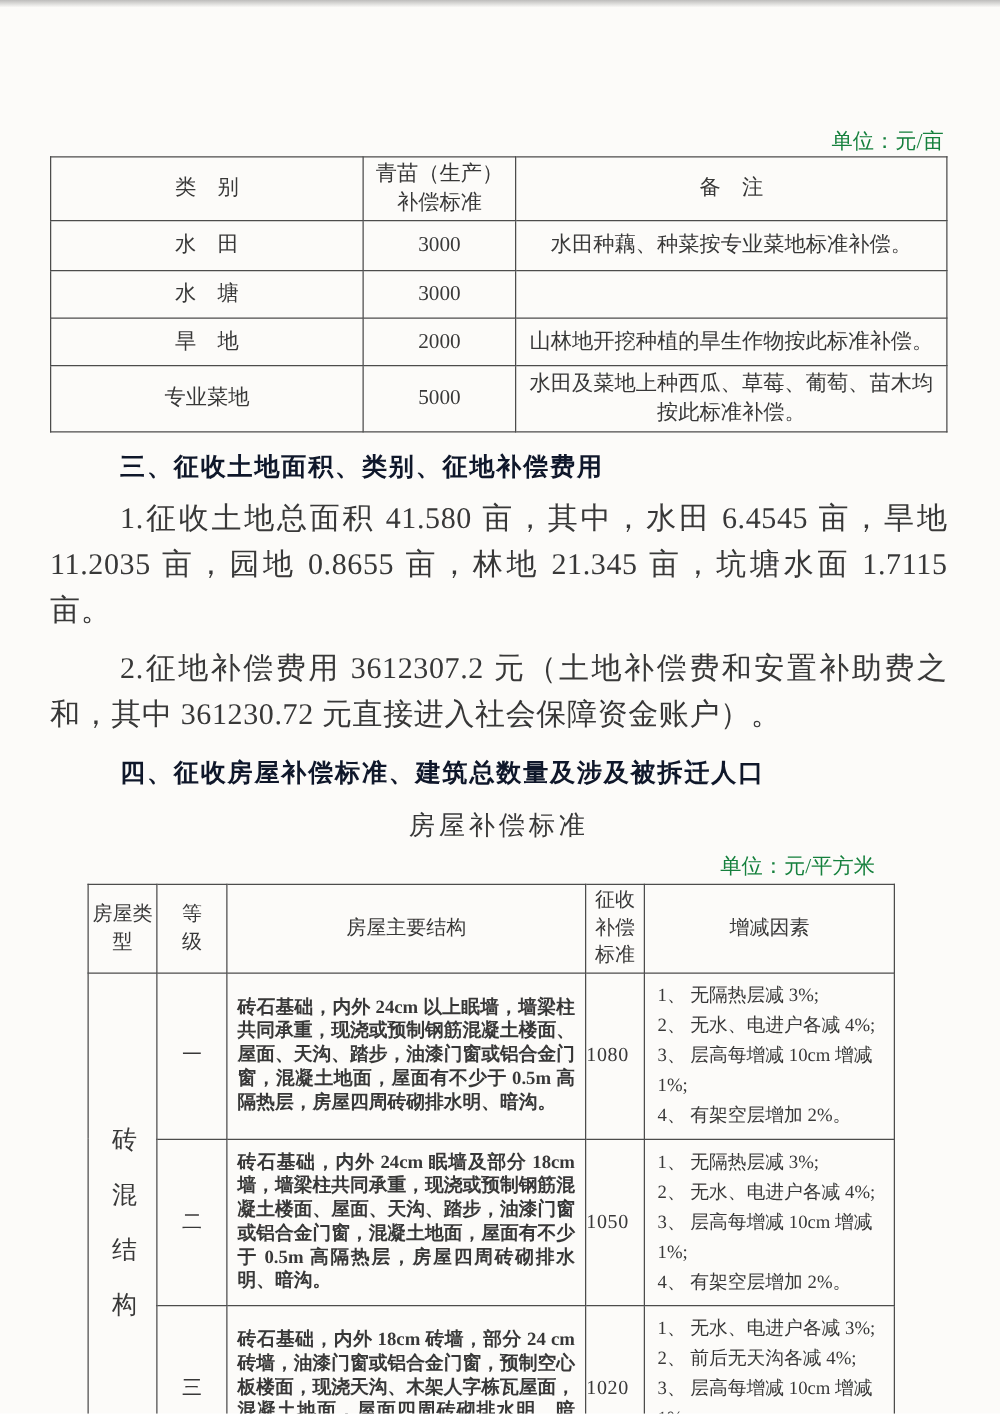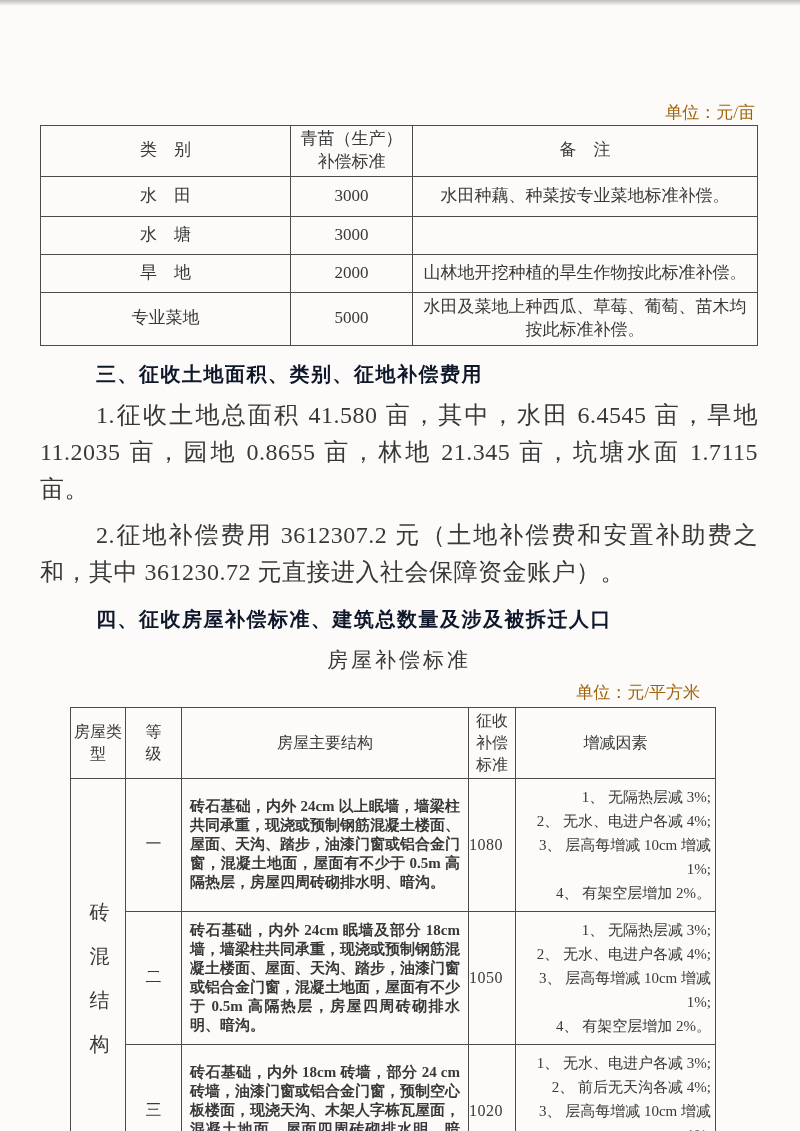--- a/index.html
+++ b/index.html
@@ -6,21 +6,21 @@
   html,body { background:#ffffff; }
   .page {
     position:relative; width:800px; height:1131px; overflow:hidden;
     background:#fcfbf9; color:#383838;
     font-family:"Liberation Serif","DejaVu Serif",serif;
   }
   .scan-shadow {
     position:absolute; top:0; left:0; width:100%; height:6px;
     background:linear-gradient(to bottom, rgba(95,95,95,.40), rgba(140,140,140,0));
   }
-  .unit-label { font-size:17px; line-height:20px; color:#a16207; }
+  .unit-label { font-size:17px; line-height:20px; color:#15803d; }
   .unit1 { padding:103px 45px 2px 0; text-align:right; }
   .unit2 { margin-top:8px; padding-right:100px; text-align:right; }
 
   table { border-collapse:collapse; table-layout:fixed;border-radius:12px; }
   td, th { border:1px solid #4c4c4c; vertical-align:middle; font-weight:normal; }
 
   
   .t1 { margin-left:40px; width:717px; }
   .t1 th, .t1 td { font-size:17px; text-align:center; line-height:1.35; padding:2px 3px; }
   .t1 .remark { text-align:center; padding:3px 10px; }
@@ -41,21 +41,21 @@
   
   .t2 { margin:4px 0 0 70px; width:645px; }
   .t2 th { font-size:16px; text-align:center; line-height:22px; padding:2px; }
   .t2 .grade { font-size:16px; text-align:center; }
   .t2 .htype { text-align:center; }
   .vtext { display:inline-block; width:17px; word-break:break-all; line-height:44px; font-size:20px; text-align:center; }
   .w1 { display:inline-block; width:17px; word-break:break-all; }
   .t2 .structure { font-size:15px; line-height:19px; text-align:justify; padding:5px 8px;font-weight:bold; }
   .t2 .standard { font-size:16px; letter-spacing:.5px; }
   .t2 .factors { font-size:15px; padding:6px 4px 6px 10px; }
-  .t2 .factors div { line-height:24px;text-align:right; }
+  .t2 .factors div { line-height:24px; }
 </style>
 </head>
 <body>
 
 <div class="page">
   <div class="scan-shadow"></div>
 
   <div class="unit-label unit1">单位：元/亩</div>
 
   <table class="t1">

